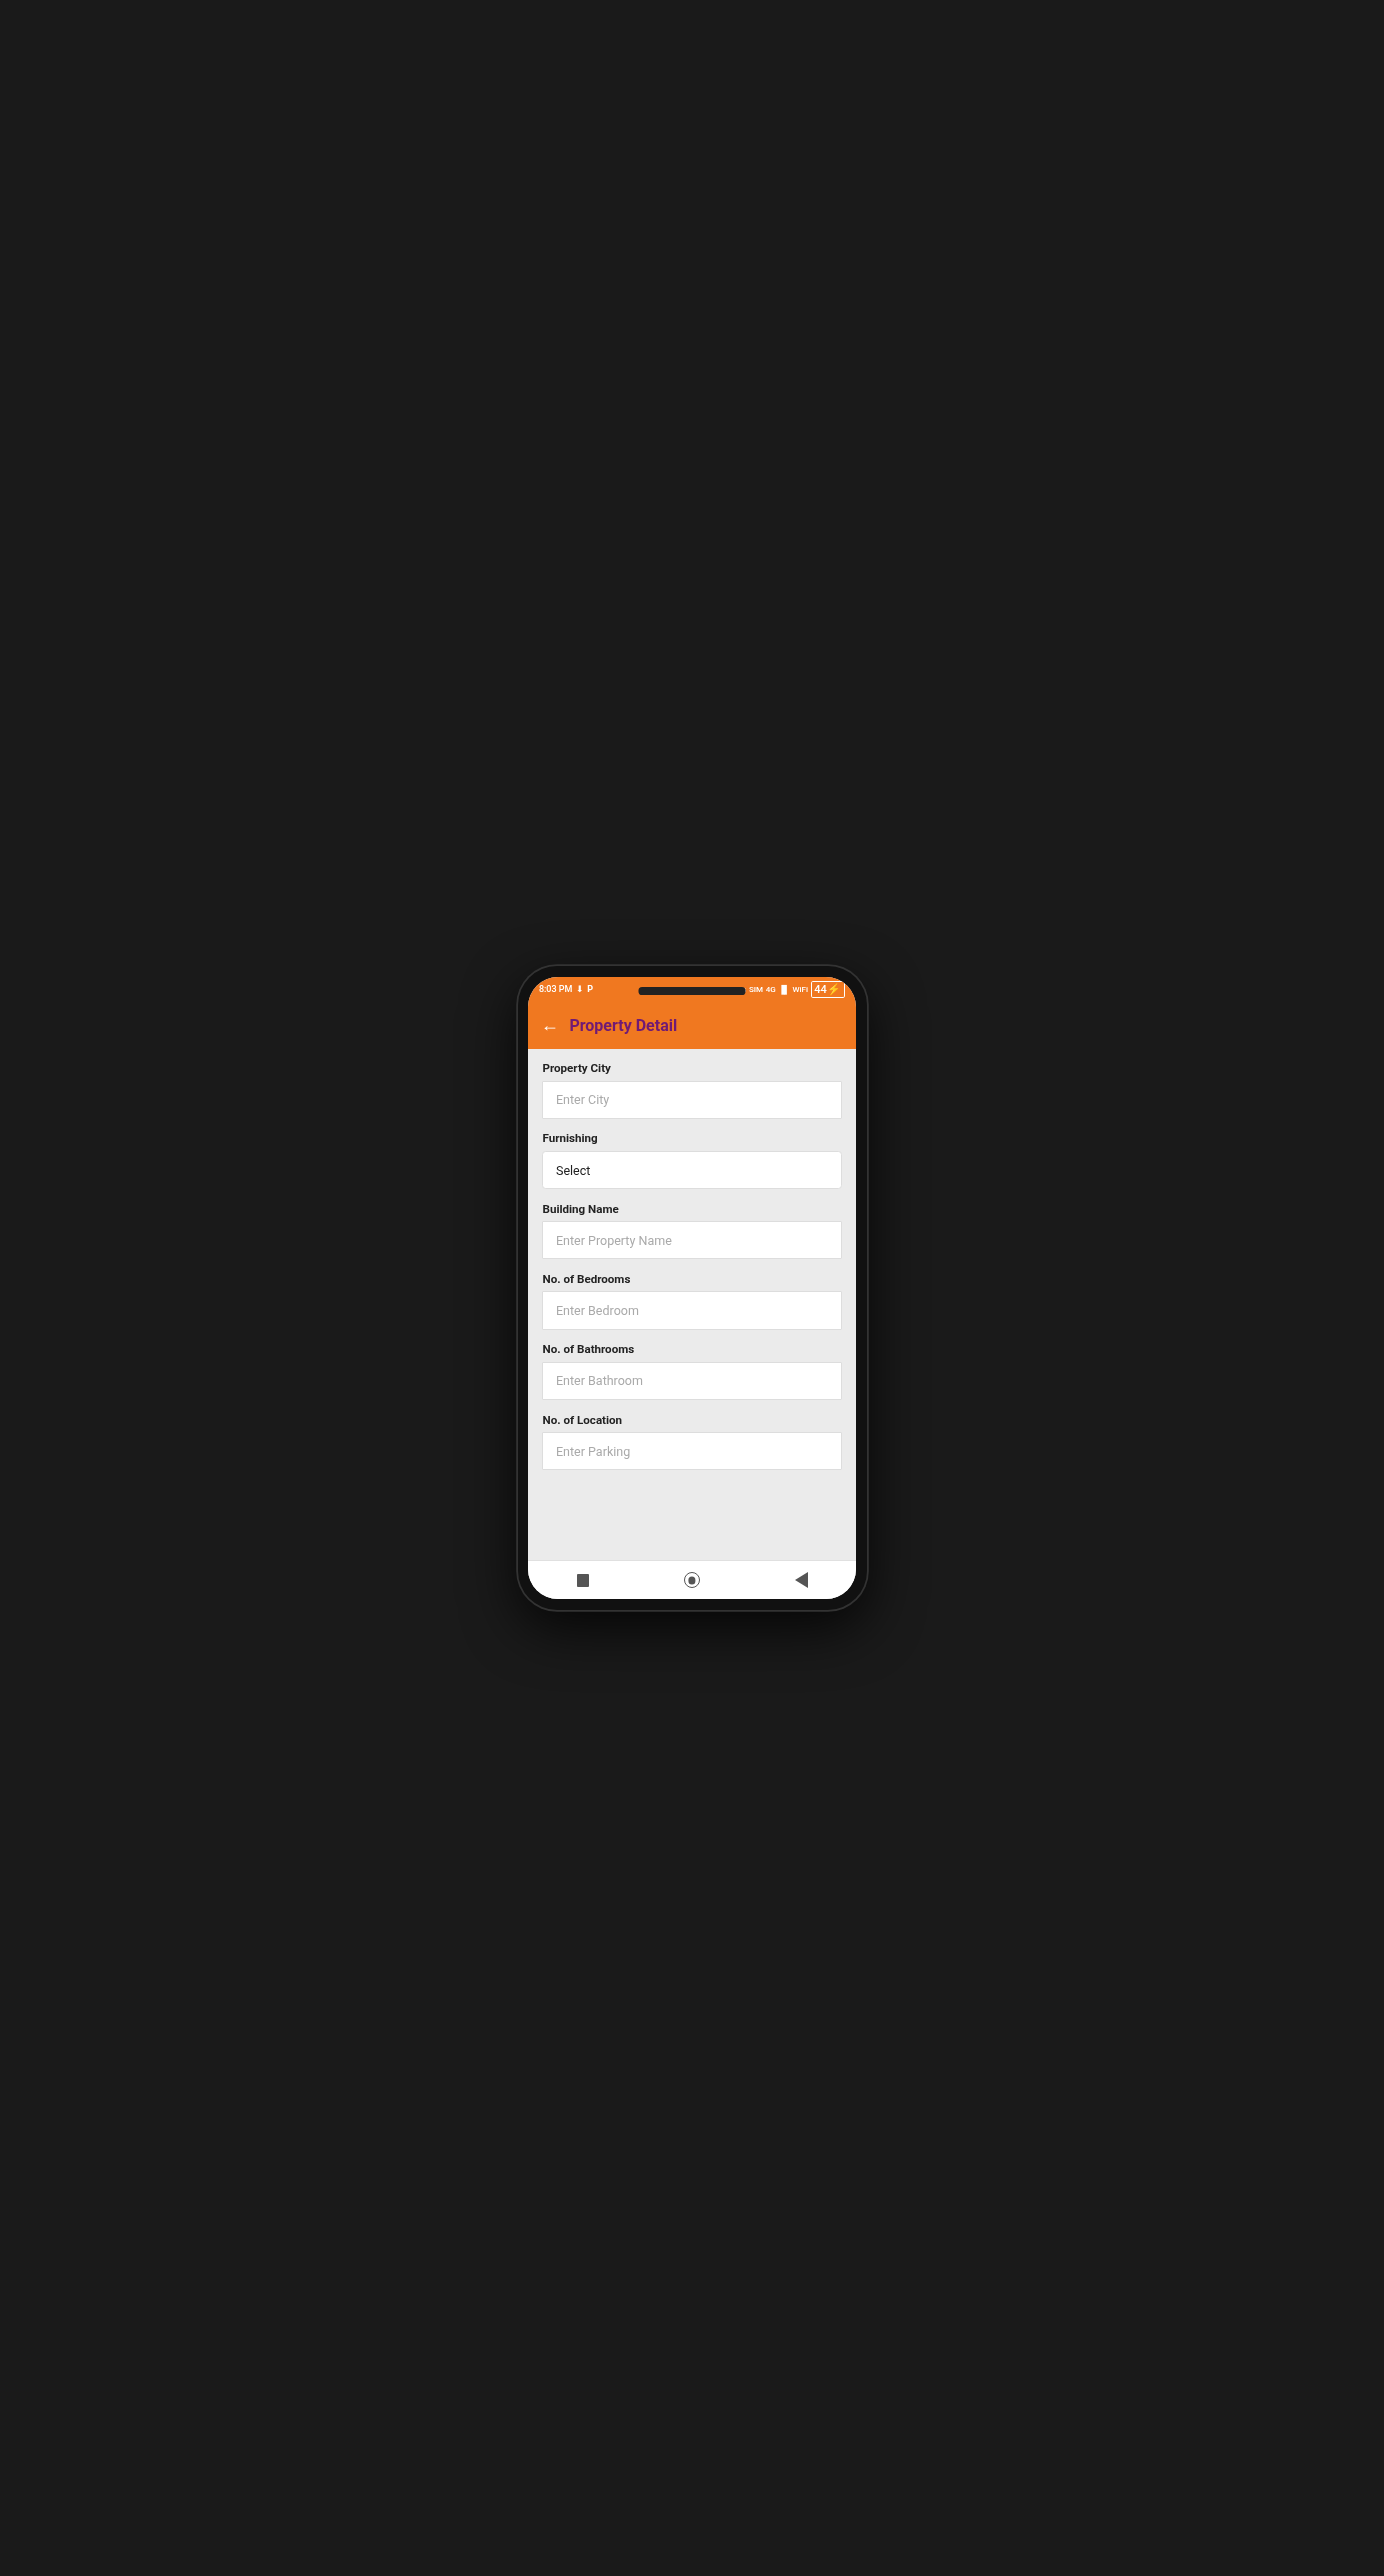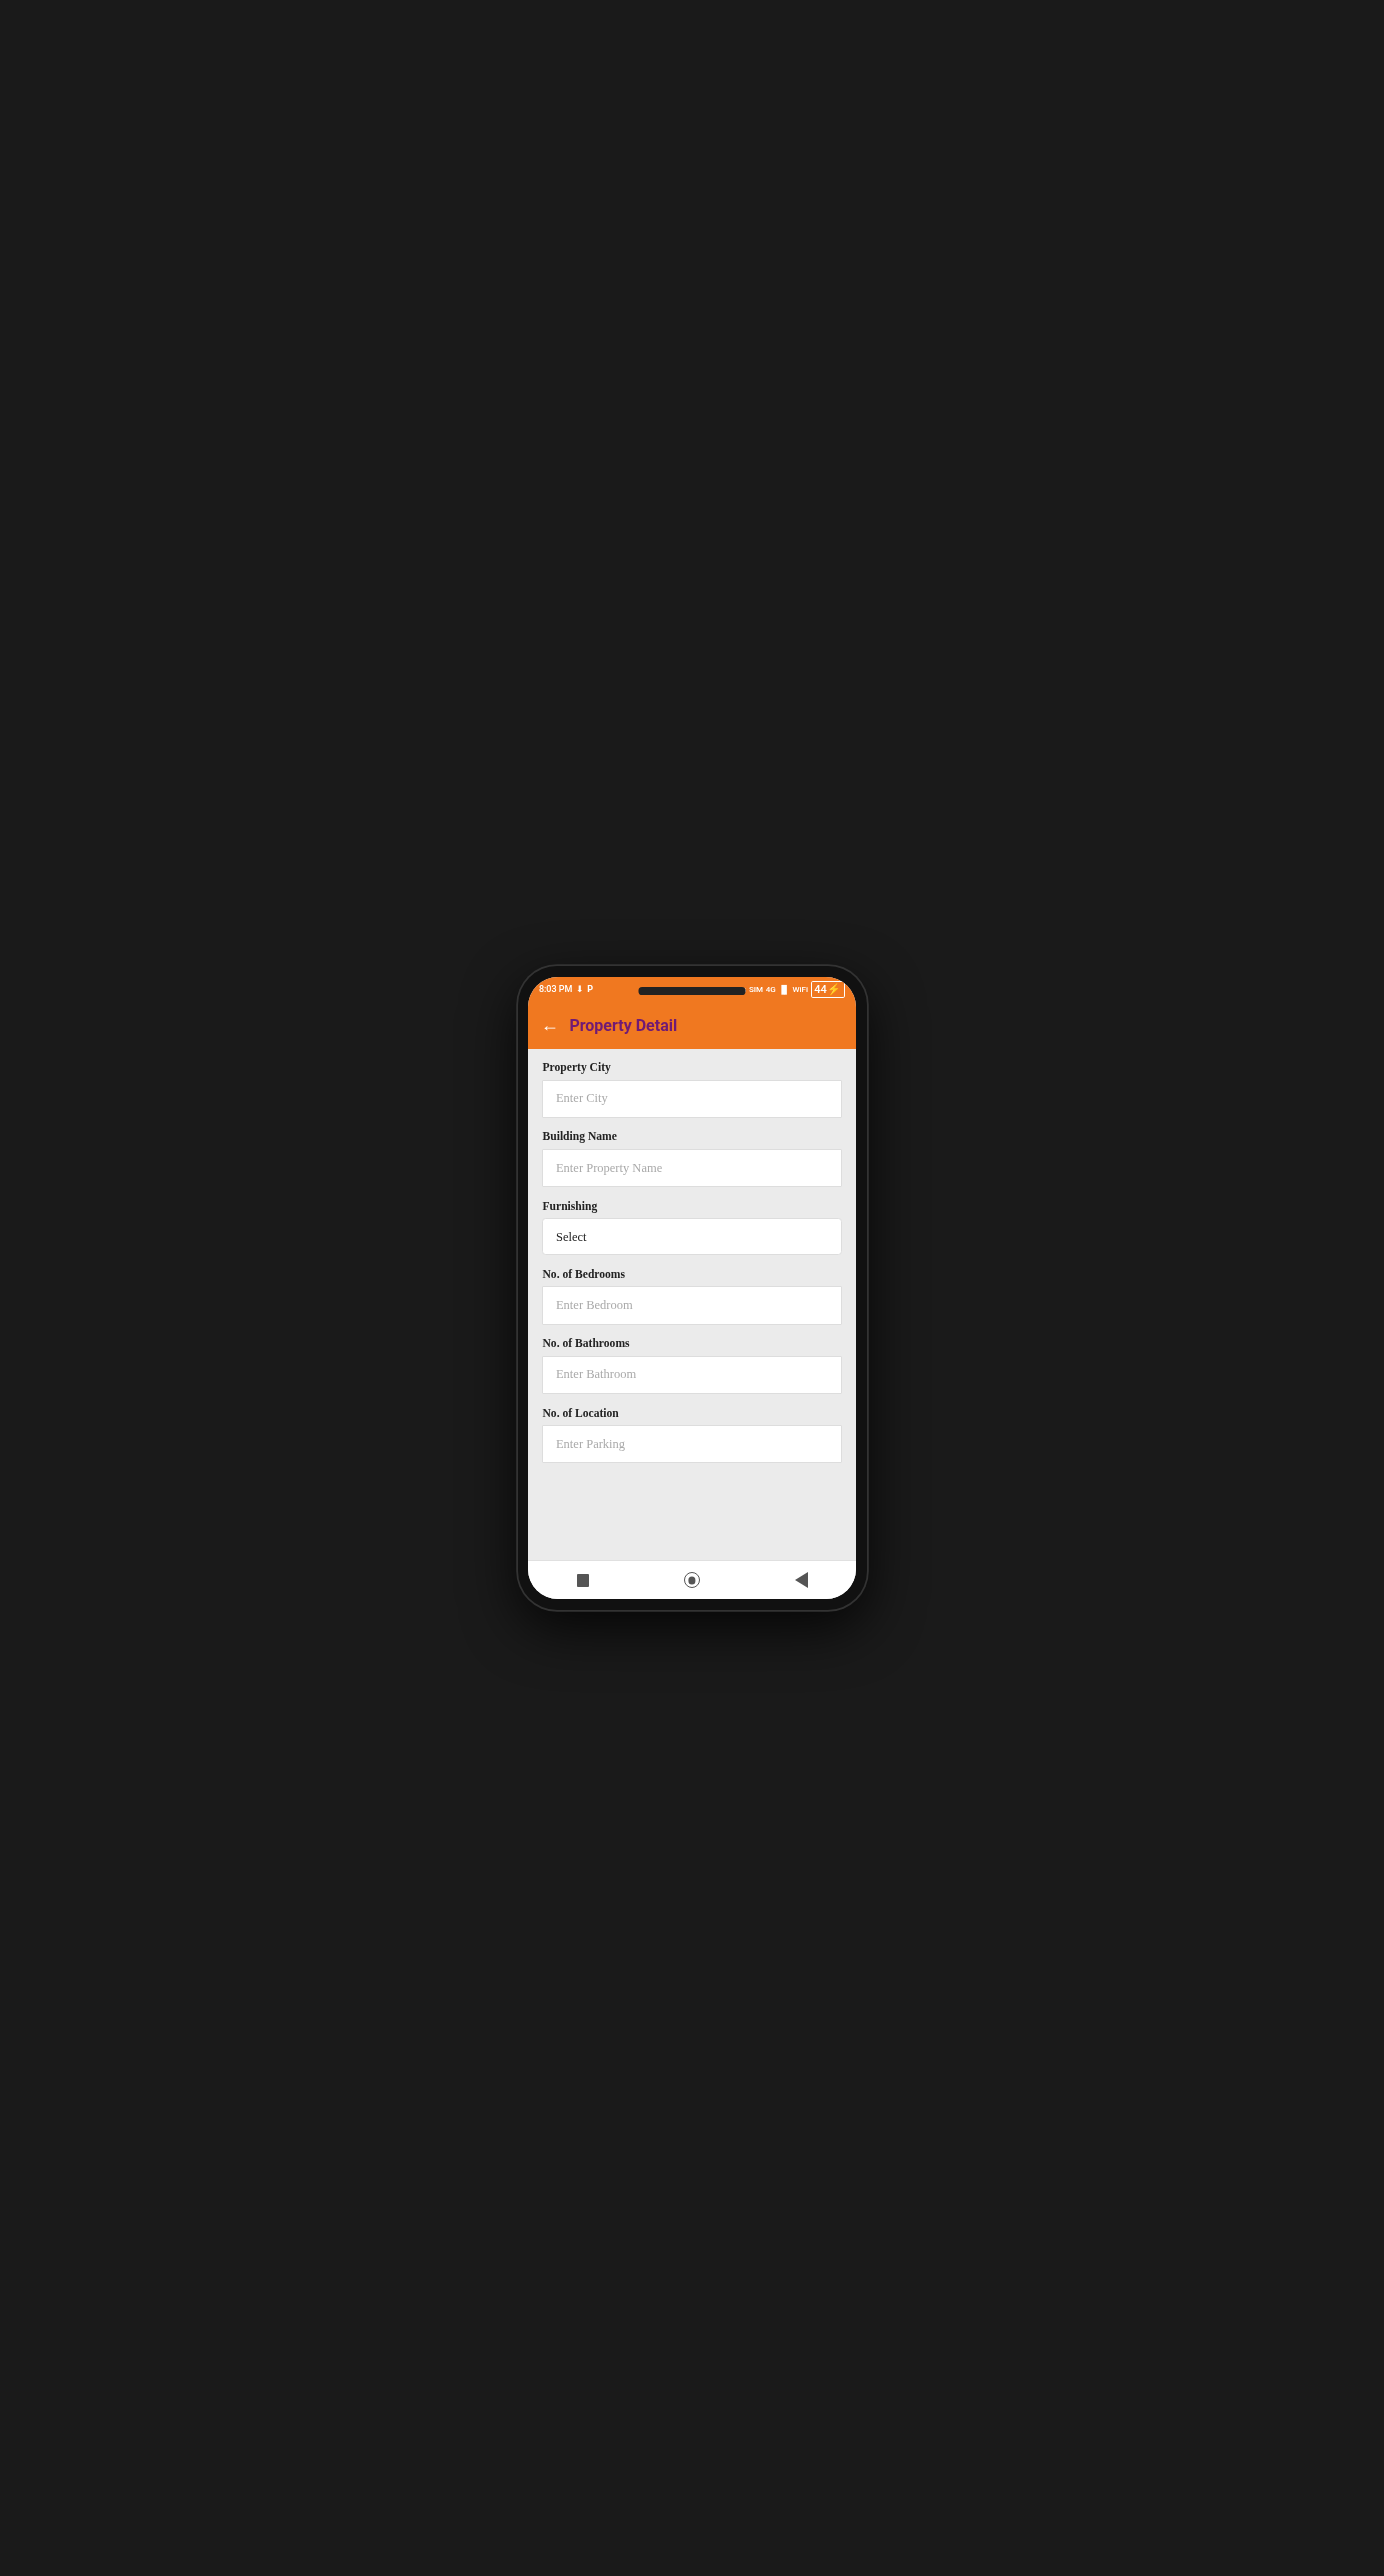--- a/index.html
+++ b/index.html
@@ -116,21 +116,20 @@
       padding: 12.5px 14.3px;
       scrollbar-width: none;
     }
 
     .scroll-content::-webkit-scrollbar {
       display: none;
     }
 
     .form-section {
       margin-bottom: 12.5px;
-      font-family: Liberation Serif, serif;
     }
 
     .field-label {
       font-size: 11.6px;
       font-weight: 700;
       color: #222;
       margin-bottom: 5.4px;
     }
 
     .field-input {
@@ -252,35 +251,35 @@
 
     <div class="scroll-content">
 
       <div class="form-section">
         <div class="field-label">Property City</div>
         <input class="field-input" type="text" placeholder="Enter City" style="">
       </div>
 
 
       <div class="form-section">
-        <div class="field-label">Building Name</div>
-        <input class="field-input" type="text" placeholder="Enter Property Name" style="">
-      </div>
-
-      <div class="form-section">
         <div class="field-label">Furnishing</div>
         <select class="field-select">
           <option>Select</option>
           <option>Furnished</option>
           <option>Semi-Furnished</option>
           <option>Unfurnished</option>
         </select>
       </div>
 
       <div class="form-section">
+        <div class="field-label">Building Name</div>
+        <input class="field-input" type="text" placeholder="Enter Property Name" style="">
+      </div>
+
+      <div class="form-section">
         <div class="field-label">No. of Bedrooms</div>
         <input class="field-input" type="number" placeholder="Enter Bedroom" style="">
       </div>
 
       <div class="form-section">
         <div class="field-label">No. of Bathrooms</div>
         <input class="field-input" type="number" placeholder="Enter Bathroom" style="">
       </div>
 
       <div class="form-section">

